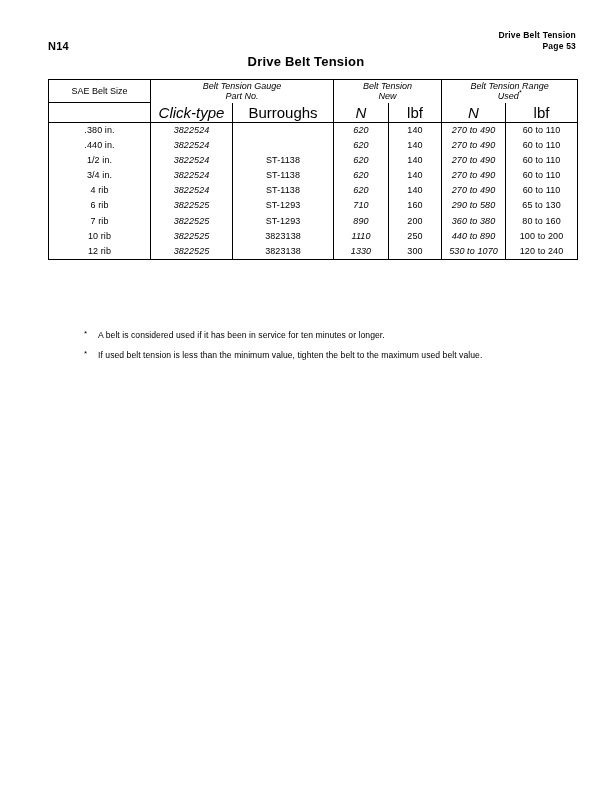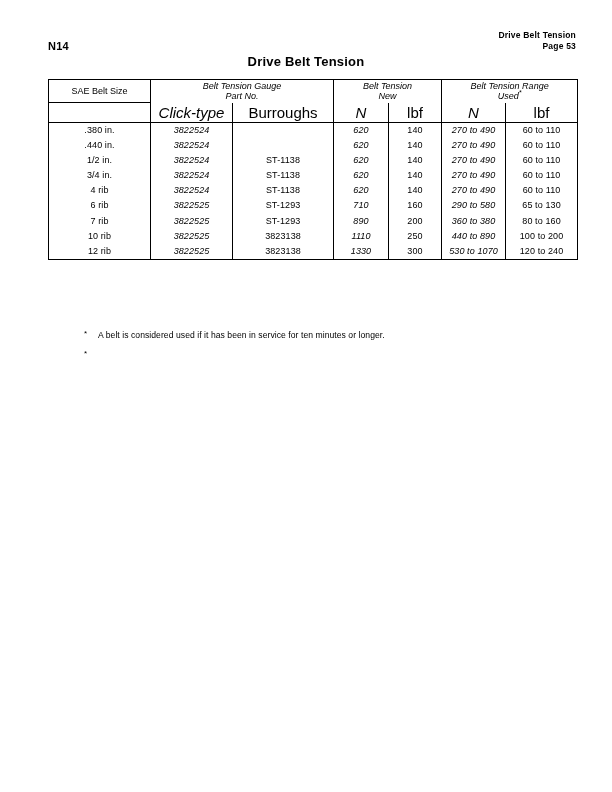--- a/index.html
+++ b/index.html
@@ -274,16 +274,16 @@
             <td class="cell vthin-l">300</td>
             <td class="cell vthick-l">530 to 1070</td>
             <td class="cell vthin-l">120 to 240</td>
           </tr>
         </tbody>
     </table>
   </div>
 
   <div class="notes" id="footnotes">
       <div class="note"><span class="star">*</span><span>A belt is considered used if it has been in service for ten minutes or longer.</span></div>
-      <div class="note"><span class="star">*</span></div>
+      <div class="note"><span class="star">*</span><span>If used belt tension is less than the minimum value, tighten the belt to the maximum used belt value.</span></div>
     </div>
 
 </div>
 
 </body></html>

